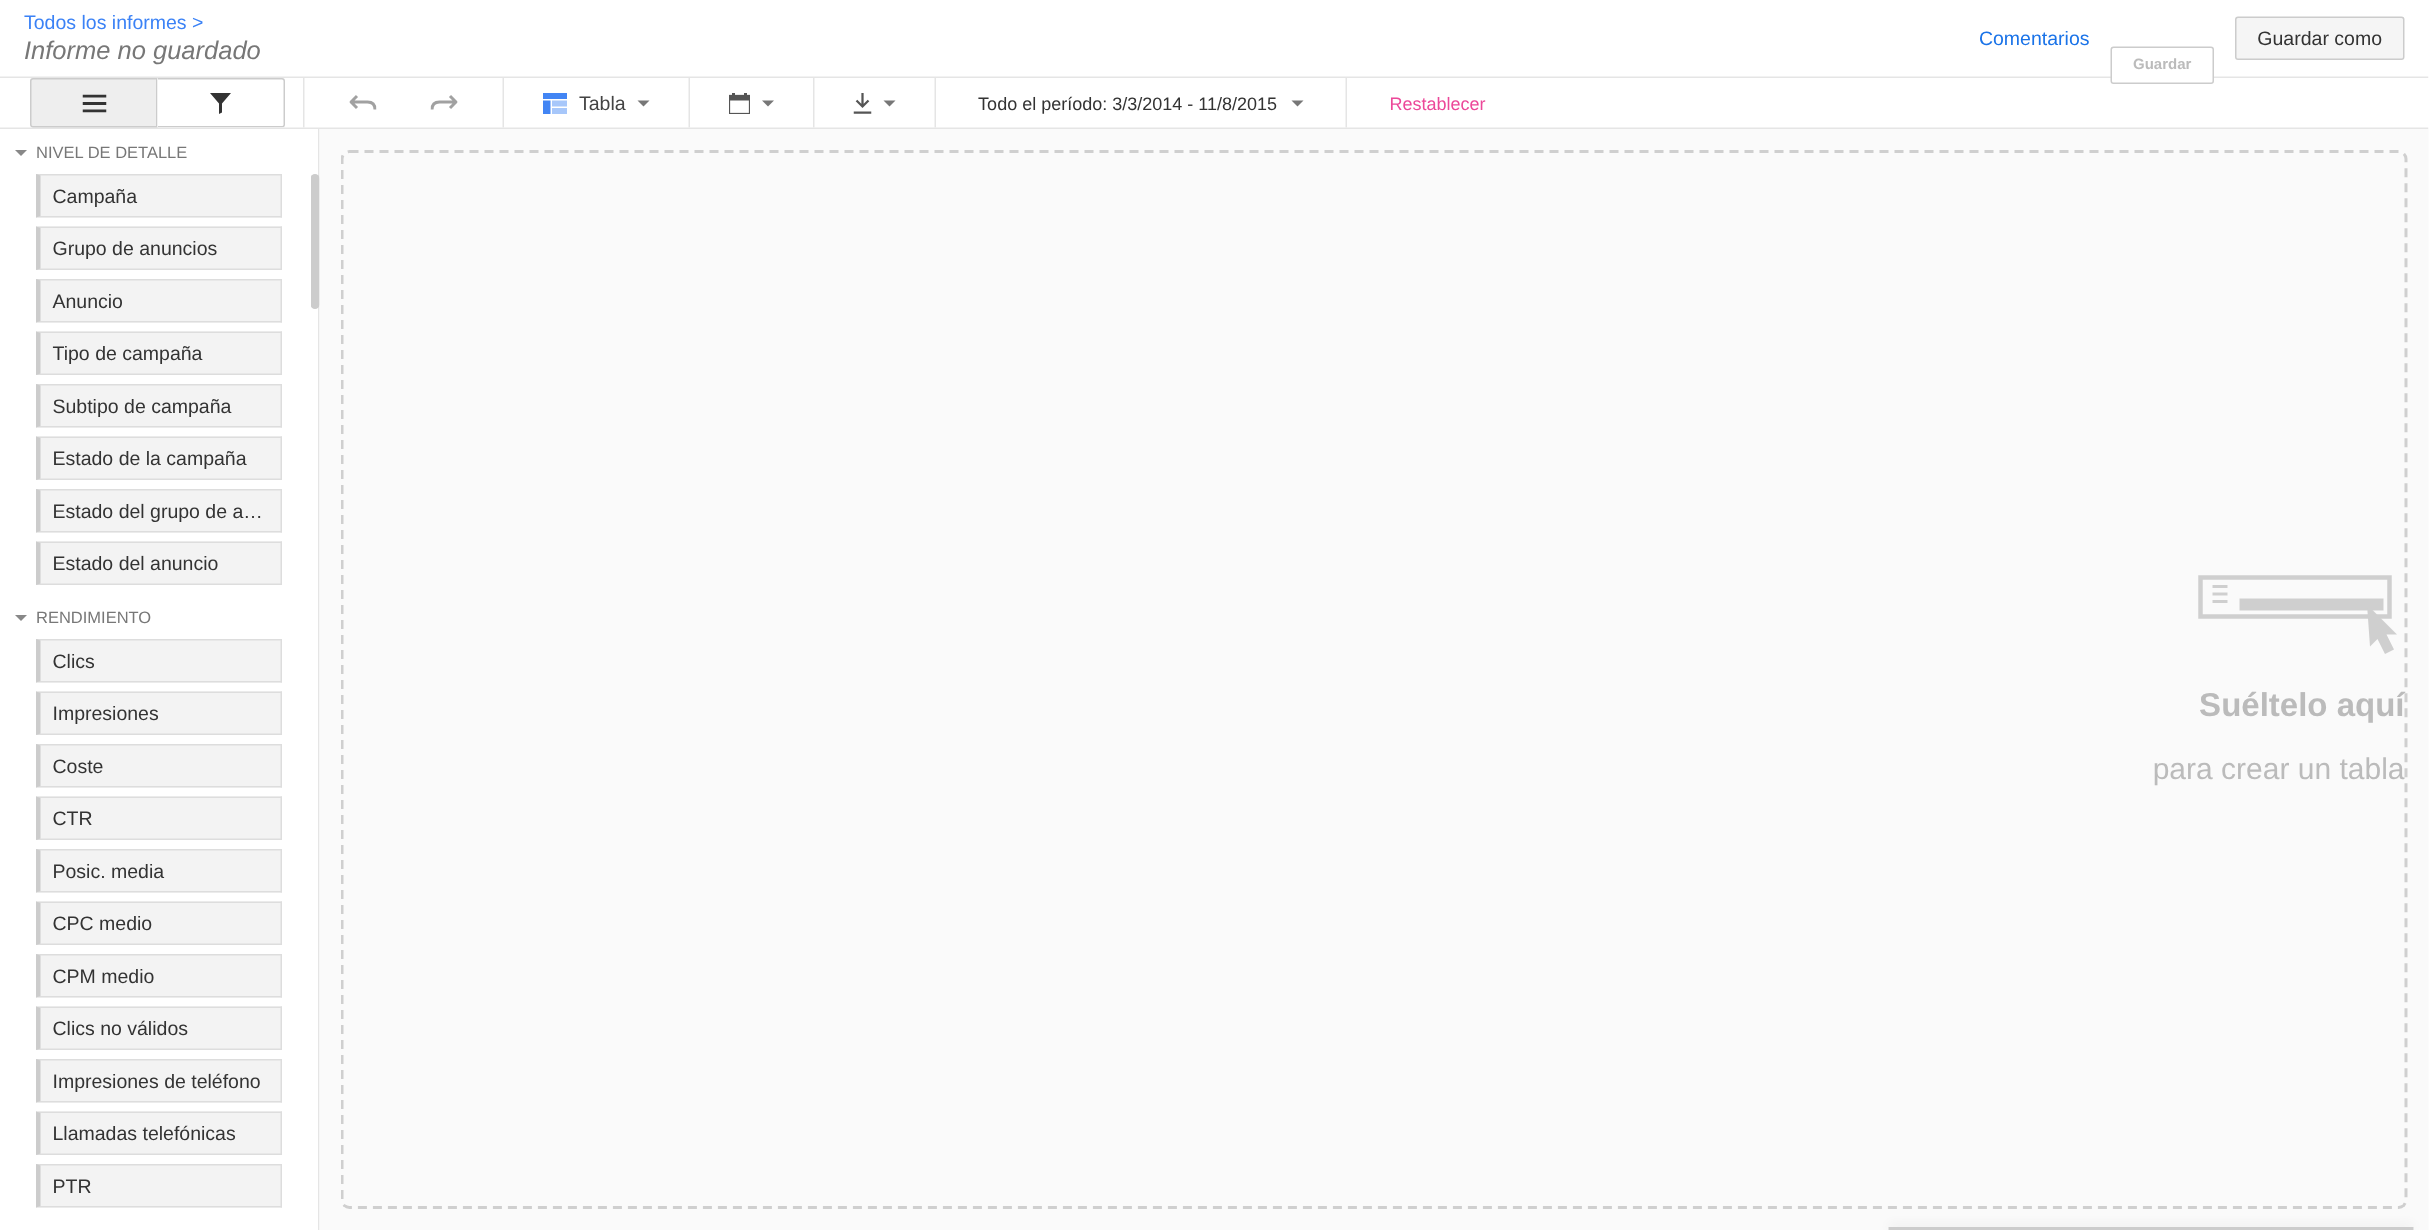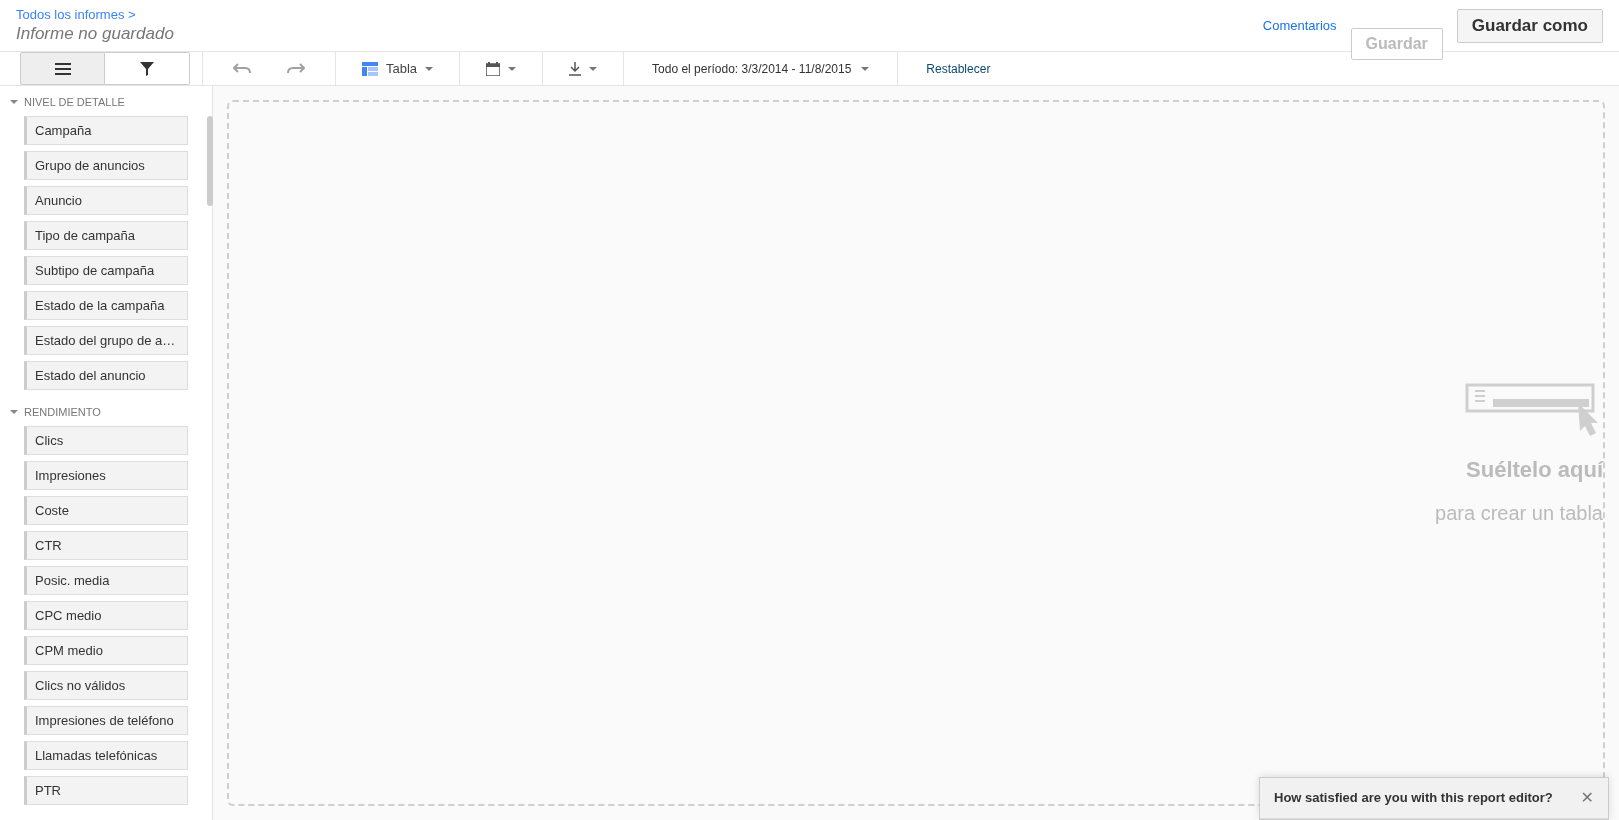--- a/index.html
+++ b/index.html
@@ -4,37 +4,37 @@
 <style>
 * { box-sizing: border-box; margin: 0; padding: 0; }
 body { font-family: Arial, sans-serif; font-size: 13px; color: #333; background: #fff; overflow: hidden; width: 1619px; height: 820px; }
 
 .header { display: flex; justify-content: space-between; align-items: center; padding: 8px 16px; border-bottom: 1px solid #e5e5e5; height: 52px; }
 .header-left { display: flex; flex-direction: column; gap: 2px; }
 .breadcrumb-link { color: #3b82f6; font-size: 13px; text-decoration: none; cursor: pointer; }
 .report-title { font-size: 17px; font-style: italic; color: #777; }
 .header-right { display: flex; align-items: center; gap: 14px; }
 .comments-link { color: #1a73e8; font-size: 13px; cursor: pointer; }
-.save-btn { background: #fff; border: 1px solid #ccc; color: #bbb; padding: 6px 14px; font-size: 16px; font-weight: bold; border-radius: 2px; cursor: default; margin-top: 36px; }
-.save-as-btn { background: #f5f5f5; border: 1px solid #ccc; color: #333; padding: 6px 14px; font-size: 17px; font-weight: bold; border-radius: 2px; cursor: pointer; }
+.save-btn { background: #fff; border: 1px solid #ccc; color: #bbb; padding: 6px 14px; font-size: 10px; font-weight: bold; border-radius: 2px; cursor: default; margin-top: 36px; }
+.save-as-btn { background: #f5f5f5; border: 1px solid #ccc; color: #333; padding: 6px 14px; font-size: 13px; font-weight: normal; border-radius: 2px; cursor: pointer; }
 
 .toolbar { display: flex; align-items: stretch; height: 34px; border-bottom: 1px solid #e5e5e5; }
 .tab-btn { width: 85px; display: flex; align-items: center; justify-content: center; border: 1px solid #ccc; background: #fff; cursor: pointer; }
 .tab-btn.active { background: #eee; }
 .tab-btn:first-of-type { margin-left: 20px; border-top-left-radius: 2px; border-bottom-left-radius: 2px; }
 .tab-btn:nth-of-type(2) { border-left: none; border-top-right-radius: 2px; border-bottom-right-radius: 2px; }
 .toolbar-sep { width: 1px; background: #e5e5e5; margin: 0 12px; }
 .toolbar-icon-btn { width: 54px; display: flex; align-items: center; justify-content: center; cursor: pointer; }
 .toolbar-icon-btn svg { opacity: 0.55; }
 .table-btn { display: flex; align-items: center; gap: 8px; padding: 0 14px; cursor: pointer; }
 .table-btn .lbl { color: #444; font-size: 13px; }
 .caret-down { width: 0; height: 0; border-left: 4px solid transparent; border-right: 4px solid transparent; border-top: 4px solid #777; }
 .date-range { display: flex; align-items: center; padding: 0 16px; gap: 10px; cursor: pointer; }
 .date-range .lbl { font-size: 12px; color: #333; }
-.reset-btn { padding: 0 16px; display: flex; align-items: center; font-size: 12px; color: #0c4a6e; cursor: pointer; }
+.reset-btn { padding: 0 16px; display: flex; align-items: center; font-size: 12px; color: #ec4899; cursor: pointer; }
 
 .main { display: flex; height: calc(100% - 86px); }
 
 .sidebar { width: 213px; border-right: 1px solid #e5e5e5; display: flex; flex-direction: column; position: relative; }
 .search-wrap { position: relative; border-bottom: 1px solid #e5e5e5; }
 .search-input { width: 100%; padding: 7px 28px 7px 8px; border: none; outline: none; font-size: 13px; font-style: italic; color: #888; }
 .search-icon-svg { position: absolute; right: 8px; top: 7px; opacity: 0.4; }
 .scroll-area { overflow-y: auto; flex: 1; padding-bottom: 20px; }
 .scroll-thumb { position: absolute; right: -1px; top: 30px; width: 6px; height: 90px; background: #ccc; border-radius: 3px; }
 .section-header { display: flex; align-items: center; gap: 6px; padding: 10px 4px 8px 22px; font-size: 11px; color: #777; cursor: pointer; }
@@ -176,17 +176,13 @@
         <rect x="30" y="18" width="96" height="8" fill="#cfcfcf"></rect>
         <path d="M115 22 L135 42 L128 42 L133 52 L127 55 L122 45 L117 50 Z" fill="#cfcfcf"></path>
       </svg>
       <div class="dz-title">Suéltelo aquí</div>
       <div class="dz-sub">para crear un tabla</div>
     </div>
   </div>
 </div>
 
 <div class="survey">
-  <div class="survey-header">
-    <span class="q">How satisfied are you with this report editor?</span>
-    <span class="close">✕</span>
-  </div>
 </div>
 
 </body></html>

